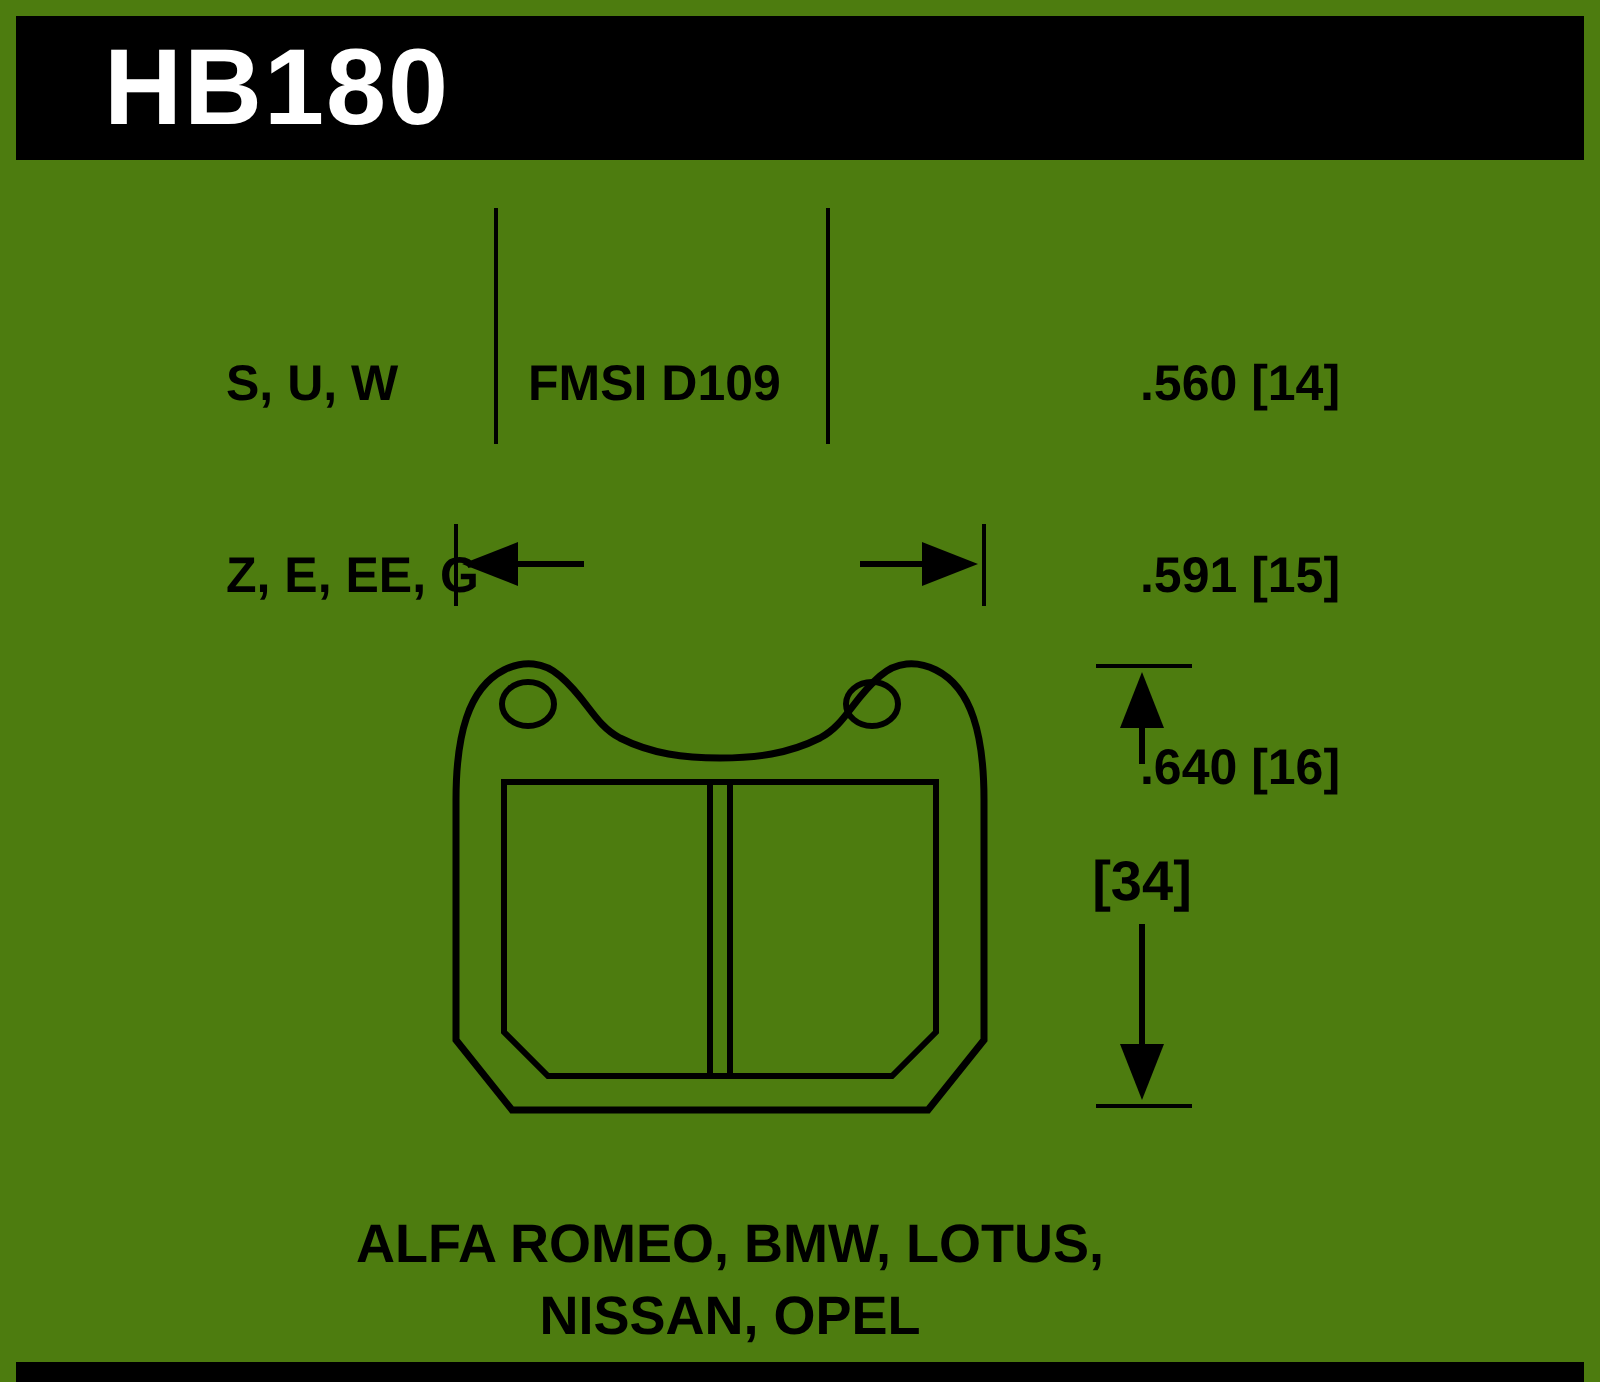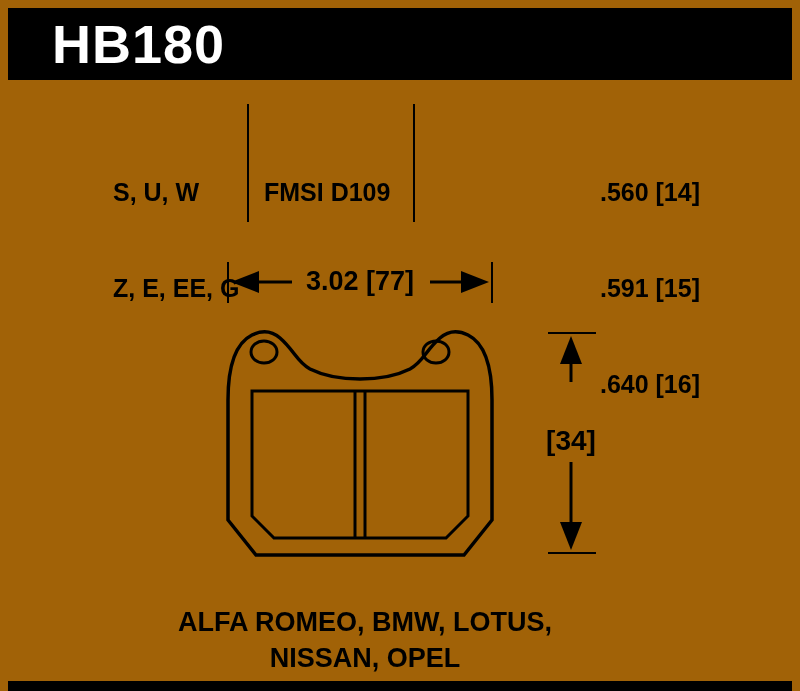--- a/index.html
+++ b/index.html
@@ -1,40 +1,40 @@
 <!DOCTYPE html>
 <html><head>
 <meta charset="utf-8">
 <style>
   html,body{margin:0;padding:0;background:#ffffff;}
   .canvas{
     position:relative;
     width:800px;height:691px;
-    background:#a16207;
+    background:#4d7c0f;
     font-family:"Liberation Sans", sans-serif;
     font-weight:bold;
     color:#000;
     overflow:hidden;
   }
   .abs{position:absolute;}
   .banner{
     left:8px;right:8px;top:8px;height:72px;
     background:#000;
   }
   .part-number{
     left:52px;top:8px;height:72px;line-height:72px;
     color:#fff;font-size:54px;letter-spacing:1px;
   }
   .bottom-strip{
     left:8px;right:8px;top:681px;height:10px;background:#000;
   }
   .spec-text{font-size:25px;line-height:32px;white-space:pre;}
   .col-compounds{left:113px;top:112px;text-align:left;}
   .col-fmsi{left:264px;top:112px;text-align:center;}
-  .col-thickness{left:540px;top:112px;width:160px;text-align:right;}
+  .col-thickness{left:540px;top:112px;width:160px;text-align:center;}
   .vline{width:2px;top:104px;height:118px;background:#000;}
   .vline1{left:247px;}
   .vline2{left:413px;}
   .dim-label{font-size:27px;text-align:center;}
   .width-label{left:280px;top:266px;width:160px;}
   .height-label-in{left:521px;top:385px;width:100px;font-size:28px;}
   .height-label-mm{left:521px;top:425px;width:100px;font-size:28px;}
   .apps{left:130px;width:470px;text-align:center;font-size:27px;line-height:36px;margin-top:24px;}
   .apps-line1{top:580px;}
   .apps-line2{top:616px;}
@@ -100,21 +100,20 @@
 
       <line x1="548" y1="333" x2="596" y2="333" stroke-width="2"></line>
       <line x1="548" y1="553" x2="596" y2="553" stroke-width="2"></line>
       <line x1="571" y1="356" x2="571" y2="382" stroke-width="3"></line>
       <line x1="571" y1="462" x2="571" y2="530" stroke-width="3"></line>
       <polygon points="571,336 560,364 582,364" fill="#000" stroke="none"></polygon>
       <polygon points="571,550 560,522 582,522" fill="#000" stroke="none"></polygon>
     </g>
   </svg>
 
-  <div class="abs dim-label width-label">3.02 [77]</div>
   <div class="abs dim-label height-label-mm">[34]</div>
 
   <div class="abs apps apps-line1">ALFA ROMEO, BMW, LOTUS,</div>
   <div class="abs apps apps-line2">NISSAN, OPEL</div>
 
   <div class="abs bottom-strip"></div>
 
 </div>
 
 </body></html>

